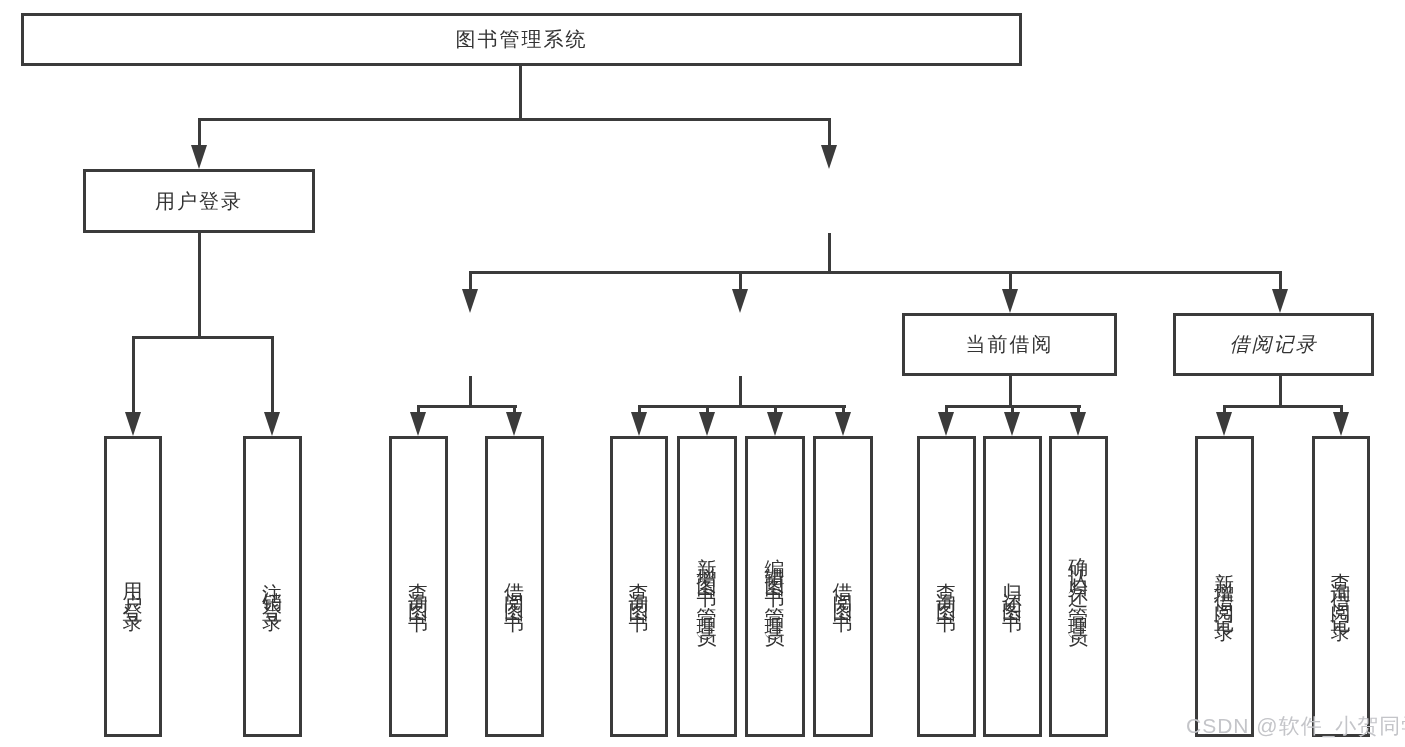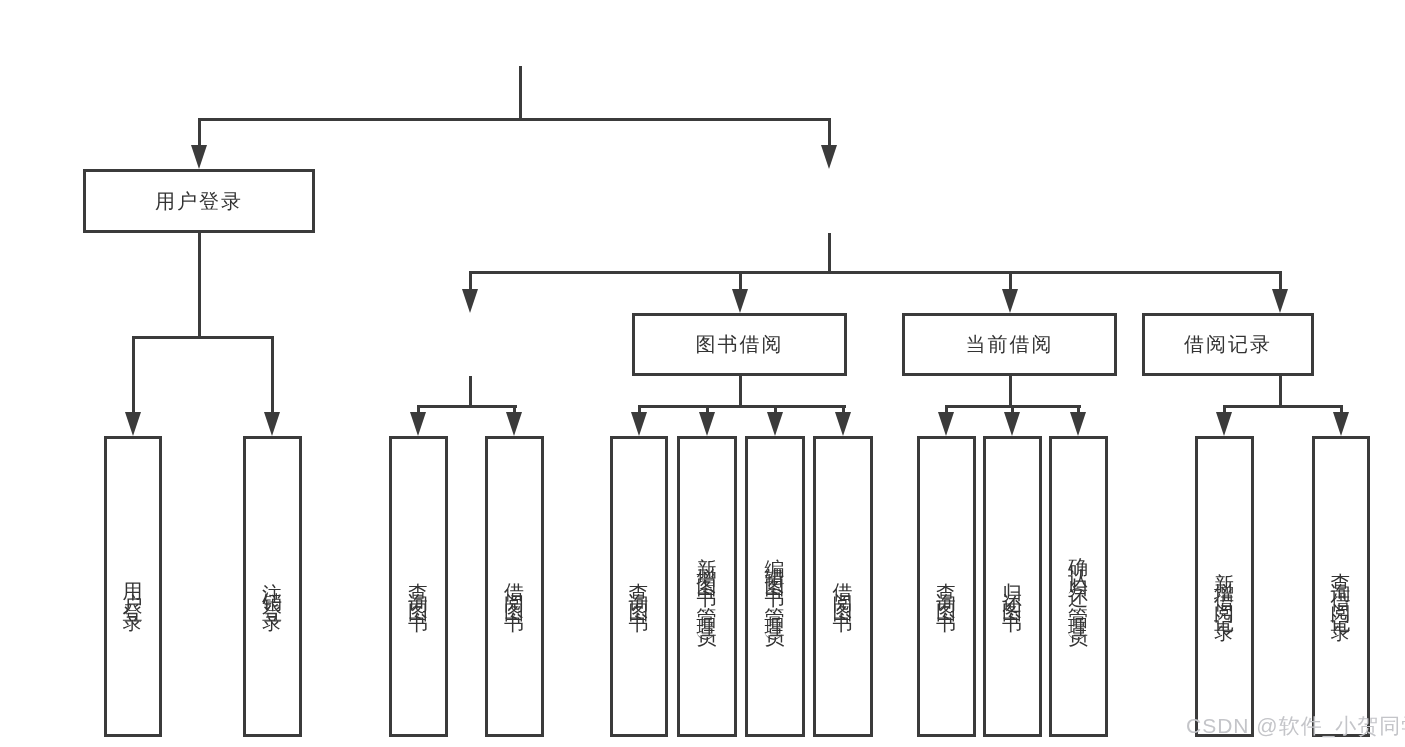--- a/index.html
+++ b/index.html
@@ -51,20 +51,23 @@
     letter-spacing: 1px;
     white-space: nowrap;
     z-index: 10;
   }
 </style>
 </head>
 <body>
 
 <div class="canvas">
 
+  <div class="box h" style="left:21px; top:13px; width:1001px; height:53px;">
+    <span>图书管理系统</span>
+  </div>
 
   <div class="ln" style="left:519px; top:66px; width:3px; height:54px;"></div>
   <div class="ln" style="left:198px; top:118px; width:633px; height:3px;"></div>
   <div class="ln" style="left:198px; top:118px; width:3px; height:32px;"></div>
   <div class="arr" style="left:191px; top:145px;"></div>
   <div class="ln" style="left:828px; top:118px; width:3px; height:32px;"></div>
   <div class="arr" style="left:821px; top:145px;"></div>
 
   <div class="box h" style="left:83px; top:169px; width:232px; height:64px;">
     <span>用户登录</span>
@@ -81,27 +84,24 @@
   <div class="ln" style="left:469px; top:271px; width:813px; height:3px;"></div>
   <div class="ln" style="left:469px; top:271px; width:3px; height:22px;"></div>
   <div class="arr" style="left:462px; top:289px;"></div>
   <div class="ln" style="left:739px; top:271px; width:3px; height:22px;"></div>
   <div class="arr" style="left:732px; top:289px;"></div>
   <div class="ln" style="left:1009px; top:271px; width:3px; height:22px;"></div>
   <div class="arr" style="left:1002px; top:289px;"></div>
   <div class="ln" style="left:1279px; top:271px; width:3px; height:22px;"></div>
   <div class="arr" style="left:1272px; top:289px;"></div>
 
-  <div class="box h" style="left:632px; top:313px; width:215px; height:63px;">
-    <span>图书借阅</span>
-  </div>
   <div class="box h" style="left:902px; top:313px; width:215px; height:63px;">
     <span>当前借阅</span>
   </div>
-  <div class="box h" style="left:1142px; top:313px; width:172px; height:63px;">
+  <div class="box h" style="left:1173px; top:313px; width:201px; height:63px;font-style:italic;">
     <span>借阅记录</span>
   </div>
 
   <div class="ln" style="left:469px; top:376px; width:3px; height:32px;"></div>
   <div class="ln" style="left:417px; top:405px; width:100px; height:3px;"></div>
   <div class="ln" style="left:417px; top:405px; width:3px; height:12px;"></div>
   <div class="arr" style="left:410px; top:412px;"></div>
   <div class="ln" style="left:513px; top:405px; width:3px; height:12px;"></div>
   <div class="arr" style="left:506px; top:412px;"></div>
 

